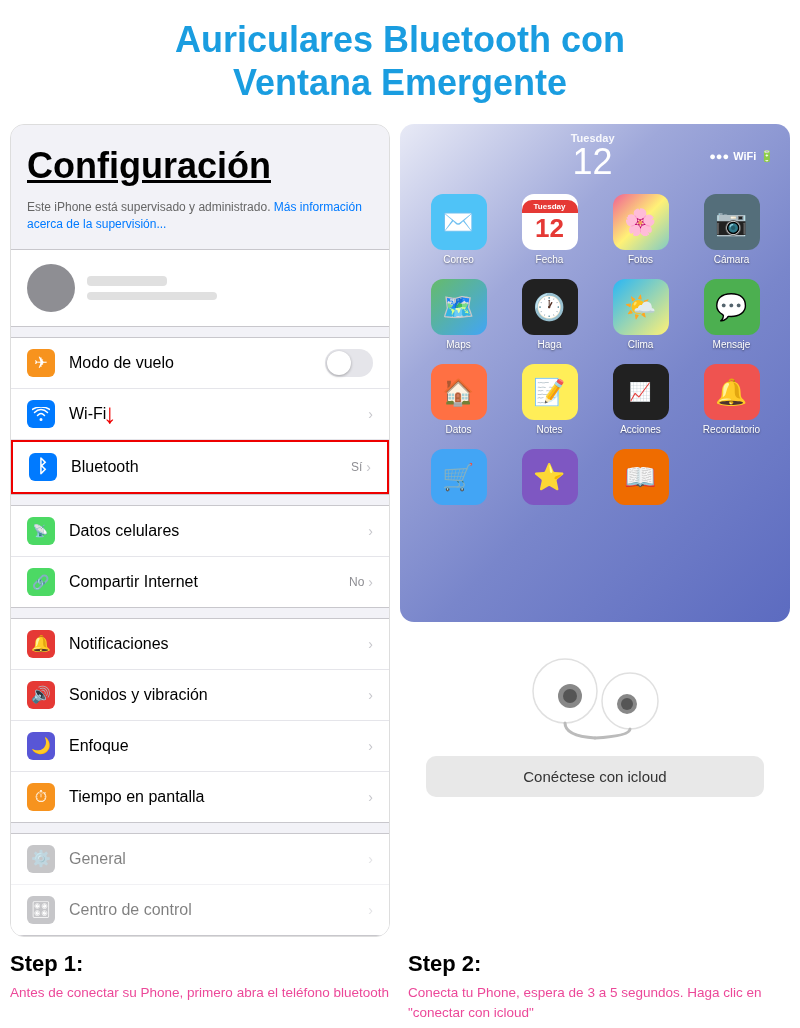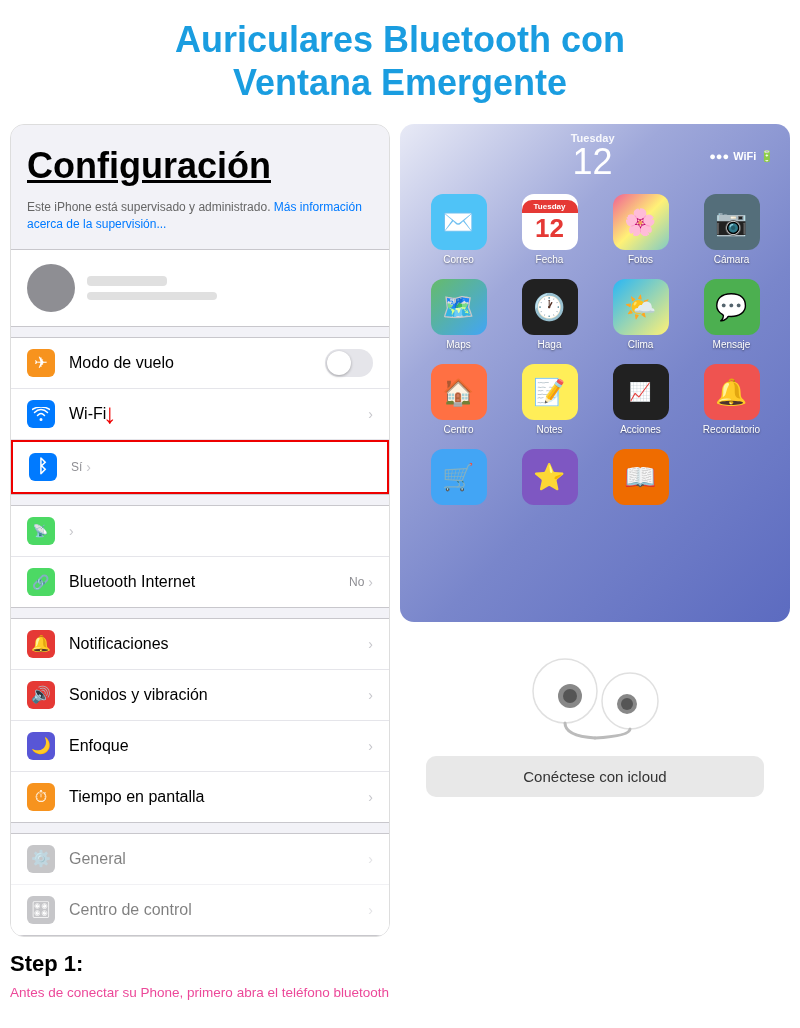--- a/index.html
+++ b/index.html
@@ -368,35 +368,37 @@
             <path d="M2.5 5.5C4.5 3.5 6.7 2.5 9 2.5s4.5 1 6.5 3" stroke="#fff" stroke-width="1.5" stroke-linecap="round" fill="none"></path>
             <path d="M0 2.5C2.5 1 5.6 0 9 0s6.5 1 9 2.5" stroke="#fff" stroke-width="1.5" stroke-linecap="round" fill="none"></path>
           </svg>
         </div>
         <span class="item-label">Wi-Fi</span>
         <span class="item-chevron">›</span>
       </div>
 
       <div class="settings-item highlighted" style="position:relative;">
         <div class="item-icon icon-bluetooth" style="font-size:18px; font-weight:700;">ᛒ</div>
+        <span class="item-label">Bluetooth</span>
         <span class="item-value">Sí</span>
         <span class="item-chevron">›</span>
 
         <div style="position:absolute; left:90px; top:-42px; color:#e00; font-size:28px; font-weight:900; line-height:1;">↓</div>
       </div>
     </div>
 
     <div class="settings-group">
       <div class="settings-item">
         <div class="item-icon icon-cellular" style="font-size:12px;">📡</div>
+        <span class="item-label">Datos celulares</span>
         <span class="item-chevron">›</span>
       </div>
       <div class="settings-item">
         <div class="item-icon icon-hotspot" style="font-size:14px;">🔗</div>
-        <span class="item-label">Bluetooth Internet</span>
+        <span class="item-label">Compartir Internet</span>
         <span class="item-value">No</span>
         <span class="item-chevron">›</span>
       </div>
     </div>
 
     <div class="settings-group">
       <div class="settings-item">
         <div class="item-icon icon-notifications" style="font-size:16px;">🔔</div>
         <span class="item-label">Notificaciones</span>
         <span class="item-chevron">›</span>
@@ -482,21 +484,21 @@
           <div class="app-icon-img app-weather">🌤️</div>
           <span class="app-label">Clima</span>
         </div>
         <div class="app-icon">
           <div class="app-icon-img app-messages">💬</div>
           <span class="app-label">Mensaje</span>
         </div>
 
         <div class="app-icon">
           <div class="app-icon-img app-home">🏠</div>
-          <span class="app-label">Centro</span>
+          <span class="app-label">Datos</span>
         </div>
         <div class="app-icon">
           <div class="app-icon-img app-notes">📝</div>
           <span class="app-label">Notes</span>
         </div>
         <div class="app-icon">
           <div class="app-icon-img app-stocks" style="font-size:18px;">📈</div>
           <span class="app-label">Acciones</span>
         </div>
         <div class="app-icon">
@@ -539,13 +541,17 @@
       <div class="connect-btn">Conéctese con icloud</div>
     </div>
   </div>
 </div>
 
 <div class="steps-section">
   <div class="step-block">
     <div class="step-title">Step 1:</div>
     <div class="step-desc">Antes de conectar su Phone, primero abra el teléfono bluetooth</div>
   </div>
+  <div class="step-block">
+    <div class="step-title">Step 2:</div>
+    <div class="step-desc">Conecta tu Phone, espera de 3 a 5 segundos. Haga clic en "conectar con icloud"</div>
+  </div>
 </div>
 
 </body></html>

